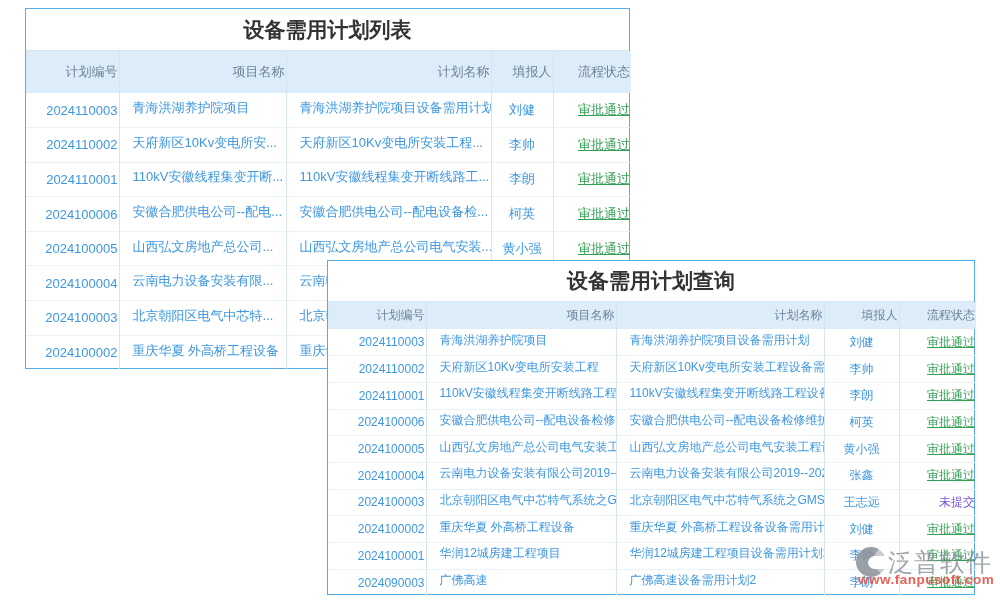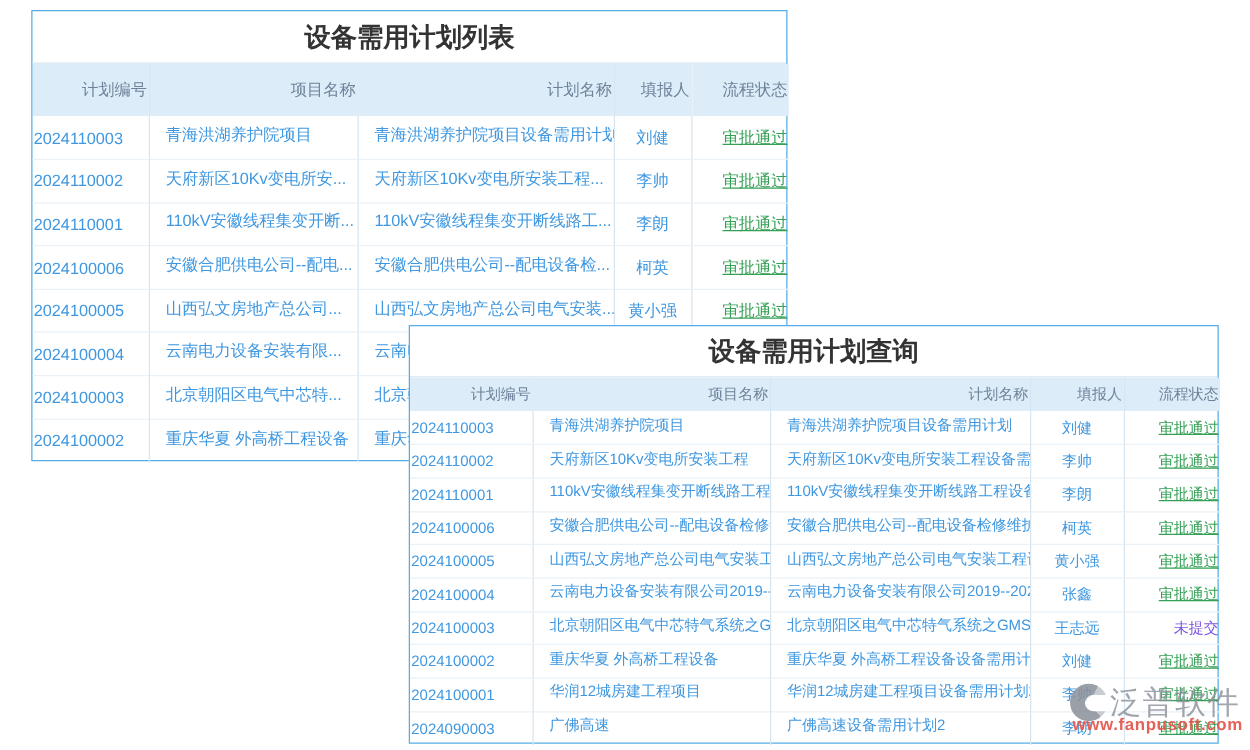--- a/index.html
+++ b/index.html
@@ -24,21 +24,21 @@
   thead th{background:var(--header-bg);color:var(--header-text);font-weight:normal;
     text-align:right;}
   .panel-back thead th{height:42px;font-size:13px;}
   .panel-front thead th{height:27px;font-size:12px;}
 
   tbody td{color:var(--link);border-top:1px solid var(--row-line);}
   .panel-back tbody td{height:34.6px;font-size:13px;}
   .panel-front tbody td{height:26.7px;font-size:12px;}
   tbody tr:first-child td{border-top:none;}
 
-  .c-id{text-align:left;}
+  .c-id{text-align:right;}
   .c-name{text-align:left;padding:0 2px 4px 13px;}
   .c-rep{text-align:center;font-family:Liberation Serif, serif;}
   .c-status{text-align:right;}
   .st-ok{color:var(--approved);text-decoration:underline;}
   .st-pending{color:var(--unsubmitted);padding-left:12px;}
 
   
   .watermark{position:absolute;left:856px;top:545px;width:160px;height:50px;z-index:3;}
   .wm-row{display:flex;align-items:center;height:34px;}
   .wm-logo{position:relative;width:30px;height:30px;flex:0 0 30px;opacity:.85;}

